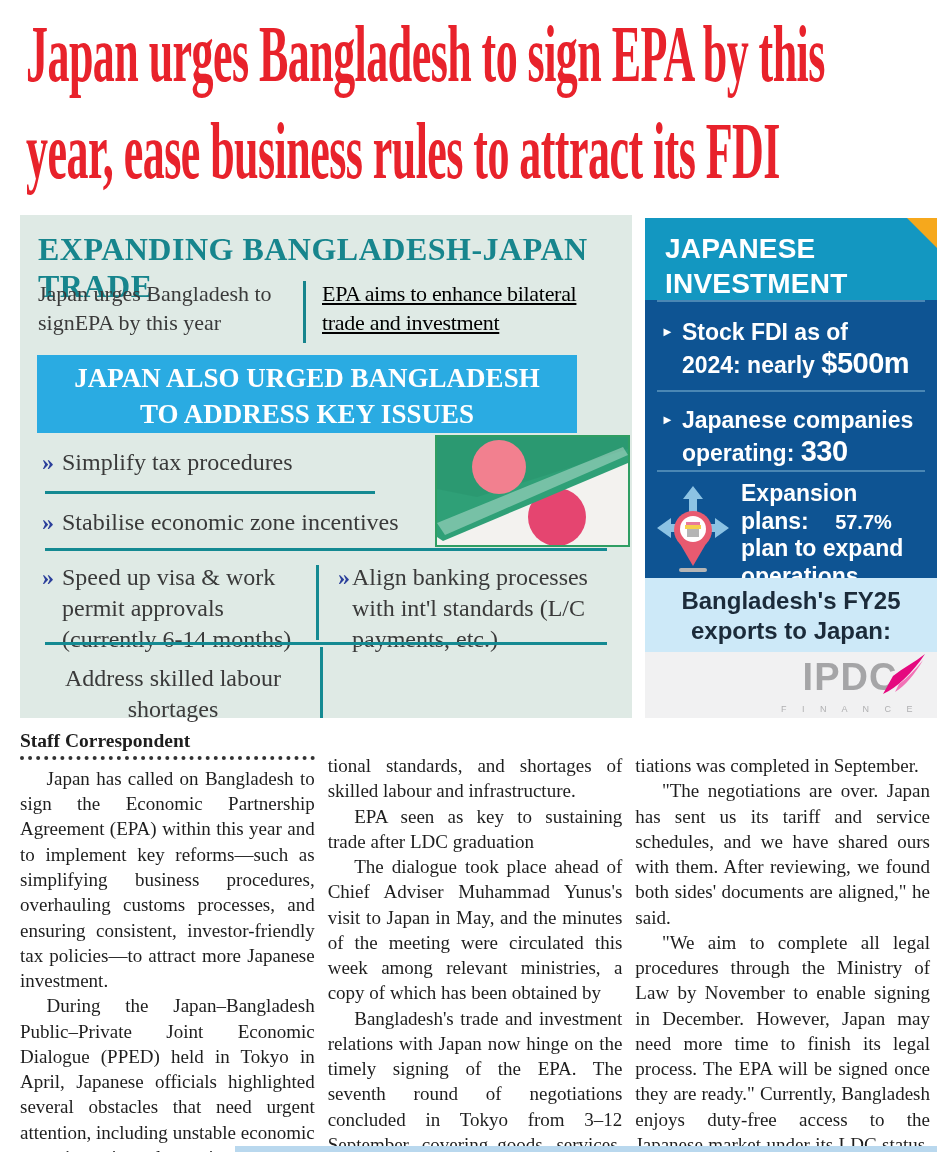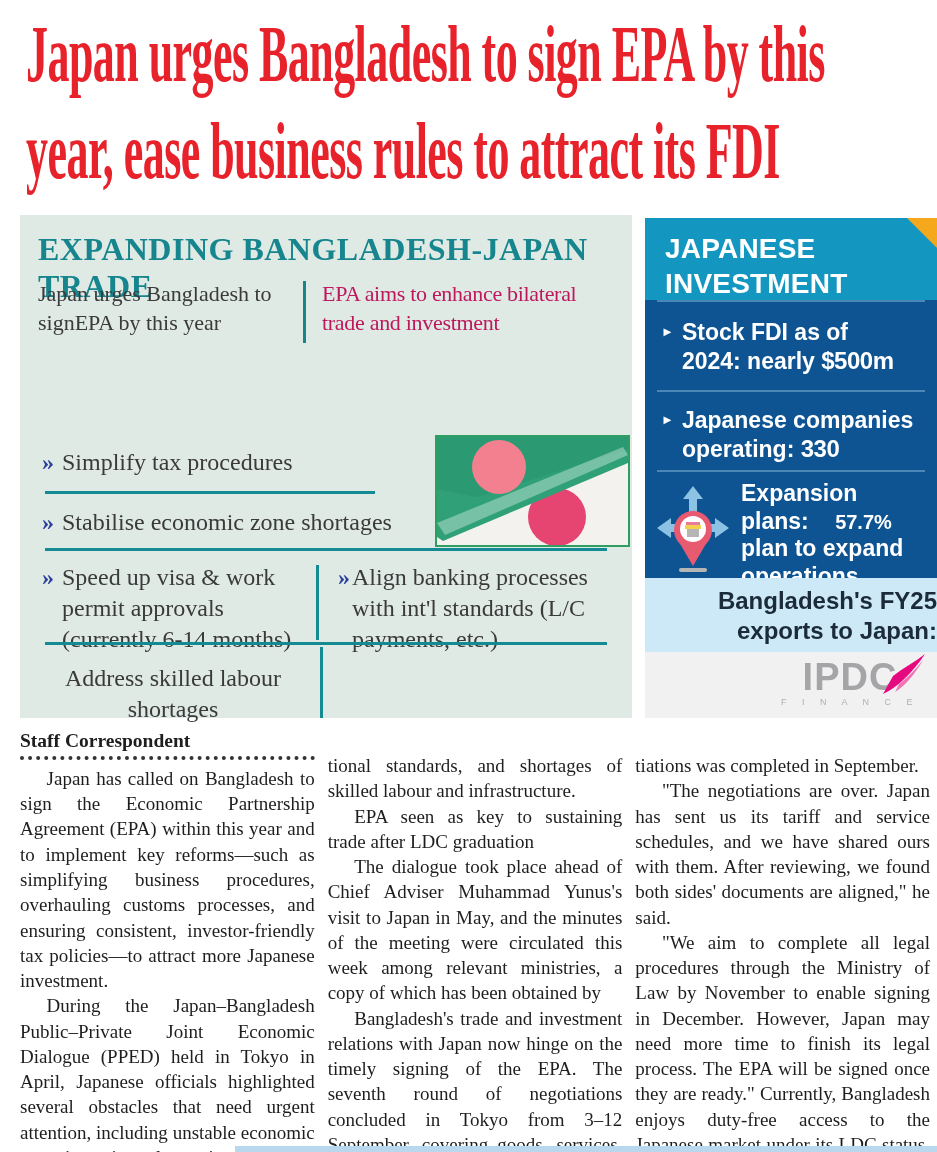--- a/index.html
+++ b/index.html
@@ -20,21 +20,21 @@
     transform:scaleX(0.55); transform-origin:left top;
   }
 
   
   .info { position:absolute; left:20px; top:215px; width:612px; height:503px; background:#dfeae5; }
   .info-title {
     position:absolute; left:18px; top:16px; width:580px;
     font-weight:700; font-size:32px; letter-spacing:.5px; color:#17858d;
   }
   .intro-left  { position:absolute; left:18px;  top:64px; width:268px; font-size:22px; line-height:1.32; color:#3a3a3a; }
-  .intro-right { position:absolute; left:302px; top:64px; width:300px; font-size:22px; line-height:1.32; letter-spacing:-0.3px; color:#be185d; }
+  .intro-right { position:absolute; left:302px; top:64px; width:300px; font-size:22px; line-height:1.32; letter-spacing:-0.3px; color:#000000;text-decoration:underline; }
   .intro-vdiv  { position:absolute; left:283px; top:66px; width:3px; height:62px; background:#17858d; }
 
   .banner {
     position:absolute; left:17px; top:140px; width:540px; height:78px;
     background:#2aabe2; color:#ffffff; text-align:center;
     font-weight:700; font-size:27px; line-height:1.33; padding-top:6px;
   }
 
   .flagbox {
     position:absolute; left:415px; top:220px; width:195px; height:112px;
@@ -70,37 +70,37 @@
   .sb-corner {
     position:absolute; right:0; top:0; width:0; height:0;
     border-left:30px solid transparent; border-top:30px solid #f6a81c;
   }
   .sb-body { position:absolute; left:0; top:82px; width:292px; height:278px; background:#0e5493; color:#ffffff; }
   .sb-div { position:absolute; left:12px; width:268px; height:2px; background:#4a87b4; }
   .d1 { top:0; } .d2 { top:90px; } .d3 { top:170px; }
   .stat { position:absolute; left:16px; display:flex; font-weight:700; font-size:23px; line-height:1.22; }
   .stat .tri { font-size:13px; margin:6px 8px 0 0; }
   .s1 { top:18px; } .s2 { top:106px; }
-  .stat .big { font-size:24px; font-weight:800; letter-spacing:-0.5px; }
+  .stat .big { font-size:29px; font-weight:800; letter-spacing:-0.5px; }
   .s3 { position:absolute; left:0; top:178px; width:292px; }
   .s3 .icon { position:absolute; left:8px; top:6px; width:80px; height:92px; }
   .s3 .txt { position:absolute; left:96px; top:2px; width:186px; font-weight:700; font-size:23px; line-height:1.2; }
   .s3 .big { font-size:20px; font-weight:800;margin-left:20px; }
 
   .sb-exports {
     position:absolute; left:0; top:360px; width:292px; height:74px;
-    background:#cde9f8; color:#1b2b3a; text-align:right;
+    background:#cde9f8; color:#1b2b3a; text-align:center;
     font-weight:700; font-size:24px; line-height:1.25; padding-top:8px;
   }
   .sb-exports .big { font-size:33px; font-weight:800; letter-spacing:-0.5px; }
 
   .sb-logo { position:absolute; left:0; top:434px; width:292px; height:66px; background:#f1f1f2; }
   .logo-wrap { position:absolute; right:18px; top:6px; text-align:center; }
   .logo-main { font-weight:800; font-size:38px; letter-spacing:1px; color:#a5a5a7; line-height:1; }
-  .logo-sub { font-size:9px; letter-spacing:6.5px; color:#b0b0b2; margin-top:1px; }
+  .logo-sub { font-size:9px; letter-spacing:6.5px; color:#b0b0b2; margin-top:8px; }
   .logo-swoosh { position:absolute; right:-8px; top:-6px; }
 
   
   .article { position:absolute; left:20px; top:728px; width:910px; display:flex; gap:13px; }
   .col { width:295px; font-size:19px; line-height:1.33; text-align:justify; color:#1e1e1e; }
   .col p { text-indent:1.4em; }
   .col p.noindent { text-indent:0; }
   .byline { font-weight:700; font-size:19.5px; text-indent:0; }
   .dotted { border-bottom:4px dotted #333; height:4px; margin:2px 0 6px 0; }
   .pad-top { padding-top:25px; }
@@ -117,41 +117,45 @@
     <div class="hl-line"><span>year, ease business rules to attract its FDI</span></div>
   </div>
 
   <div class="info">
     <div class="info-title">EXPANDING BANGLADESH-JAPAN TRADE</div>
 
     <div class="intro-left">Japan urges Bangladesh to signEPA by this year</div>
     <div class="intro-vdiv"></div>
     <div class="intro-right">EPA aims to enhance bilateral trade and investment</div>
 
+    <div class="banner">
+      <div>JAPAN ALSO URGED BANGLADESH</div>
+      <div>TO ADDRESS KEY ISSUES</div>
+    </div>
 
     <div class="flagbox">
       <svg viewBox="0 0 191 108" preserveAspectRatio="none">
         <rect x="0" y="0" width="191" height="108" fill="#f3f2ef"></rect>
         <circle cx="120" cy="80" r="29" fill="#e54570"></circle>
         <polygon points="0,0 191,0 191,26 6,104 0,100" fill="#2fa077"></polygon>
         <polygon points="0,0 191,0 191,12 40,60 0,52" fill="#27906a" opacity="0.45"></polygon>
         <circle cx="62" cy="30" r="27" fill="#f2808f"></circle>
         <polygon points="0,86 186,10 191,18 8,98" fill="#ffffff" opacity="0.35"></polygon>
       </svg>
     </div>
 
     <div class="bullet-item b1">
       <span class="chev">»</span>
       <span>Simplify tax procedures</span>
     </div>
     <div class="hline hl1"></div>
 
     <div class="bullet-item b2">
       <span class="chev">»</span>
-      <span>Stabilise economic zone shortages</span>
+      <span>Stabilise economic zone incentives</span>
     </div>
     <div class="hline hl2"></div>
 
     <div class="bullet-item b3">
       <span class="chev">»</span>
       <span>Speed up visa &amp; work permit approvals (currently 6-14 months)</span>
     </div>
     <div class="vdiv2"></div>
     <div class="bullet-item b4">
       <span class="chev">»</span>

